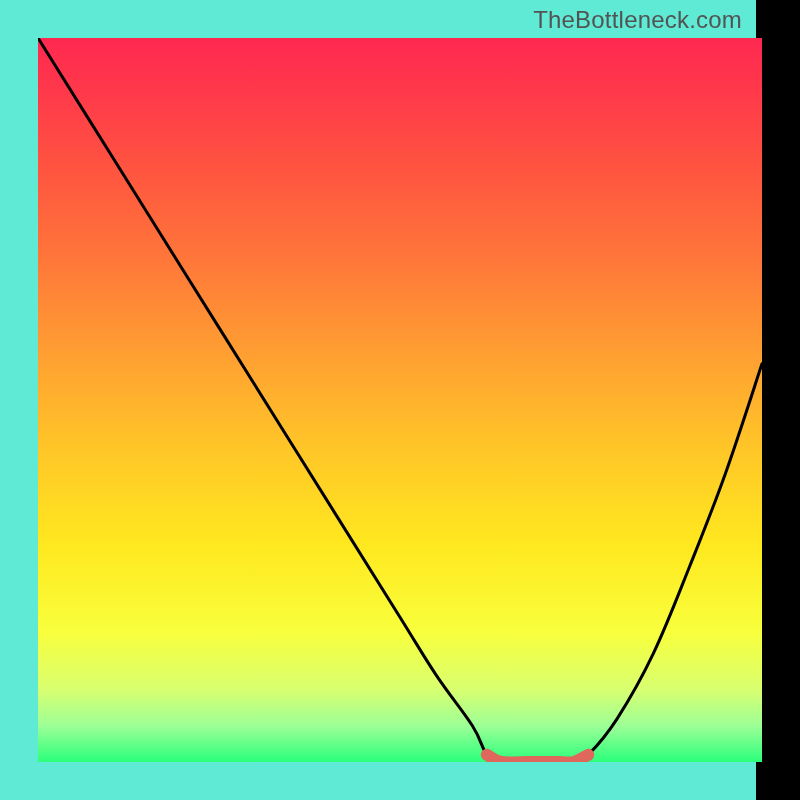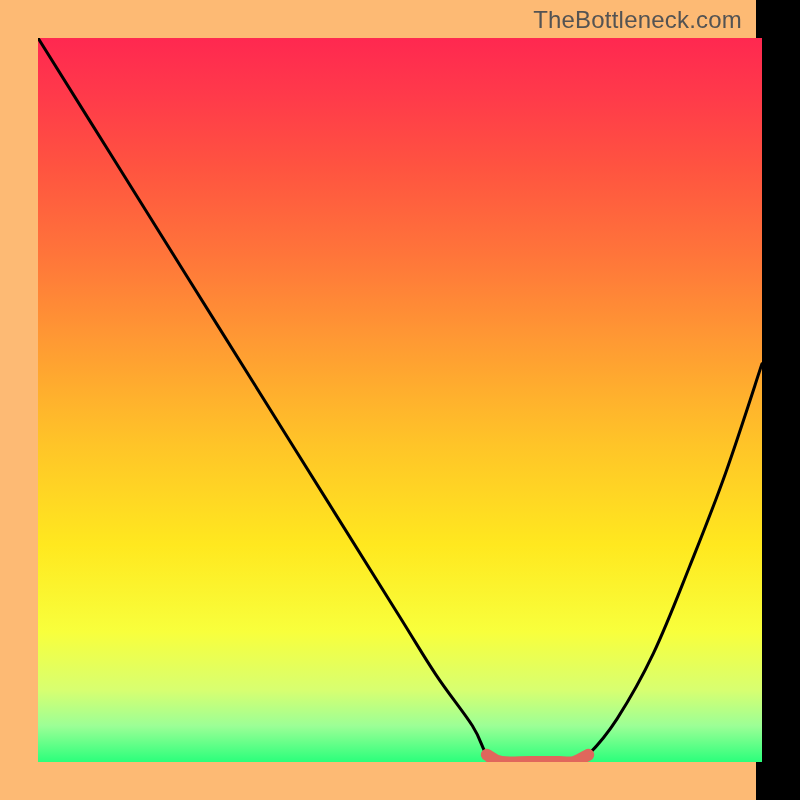--- a/index.html
+++ b/index.html
@@ -1,21 +1,21 @@
 <!DOCTYPE html>
 <html><head>
 <meta charset="utf-8">
 <style>
   * { margin: 0; padding: 0; box-sizing: border-box; }
   html, body { width: 800px; height: 800px; overflow: hidden; background: #000; }
   .canvas {
     position: relative;
     width: 756px;
     height: 800px;
-    background: #fdba74;
+    background: #5eead4;
   }
   .plot-area {
     position: absolute;
     left: 38px;
     top: 38px;
     width: 724px;
     height: 724px;
     overflow: hidden;
   }
   .gradient {

